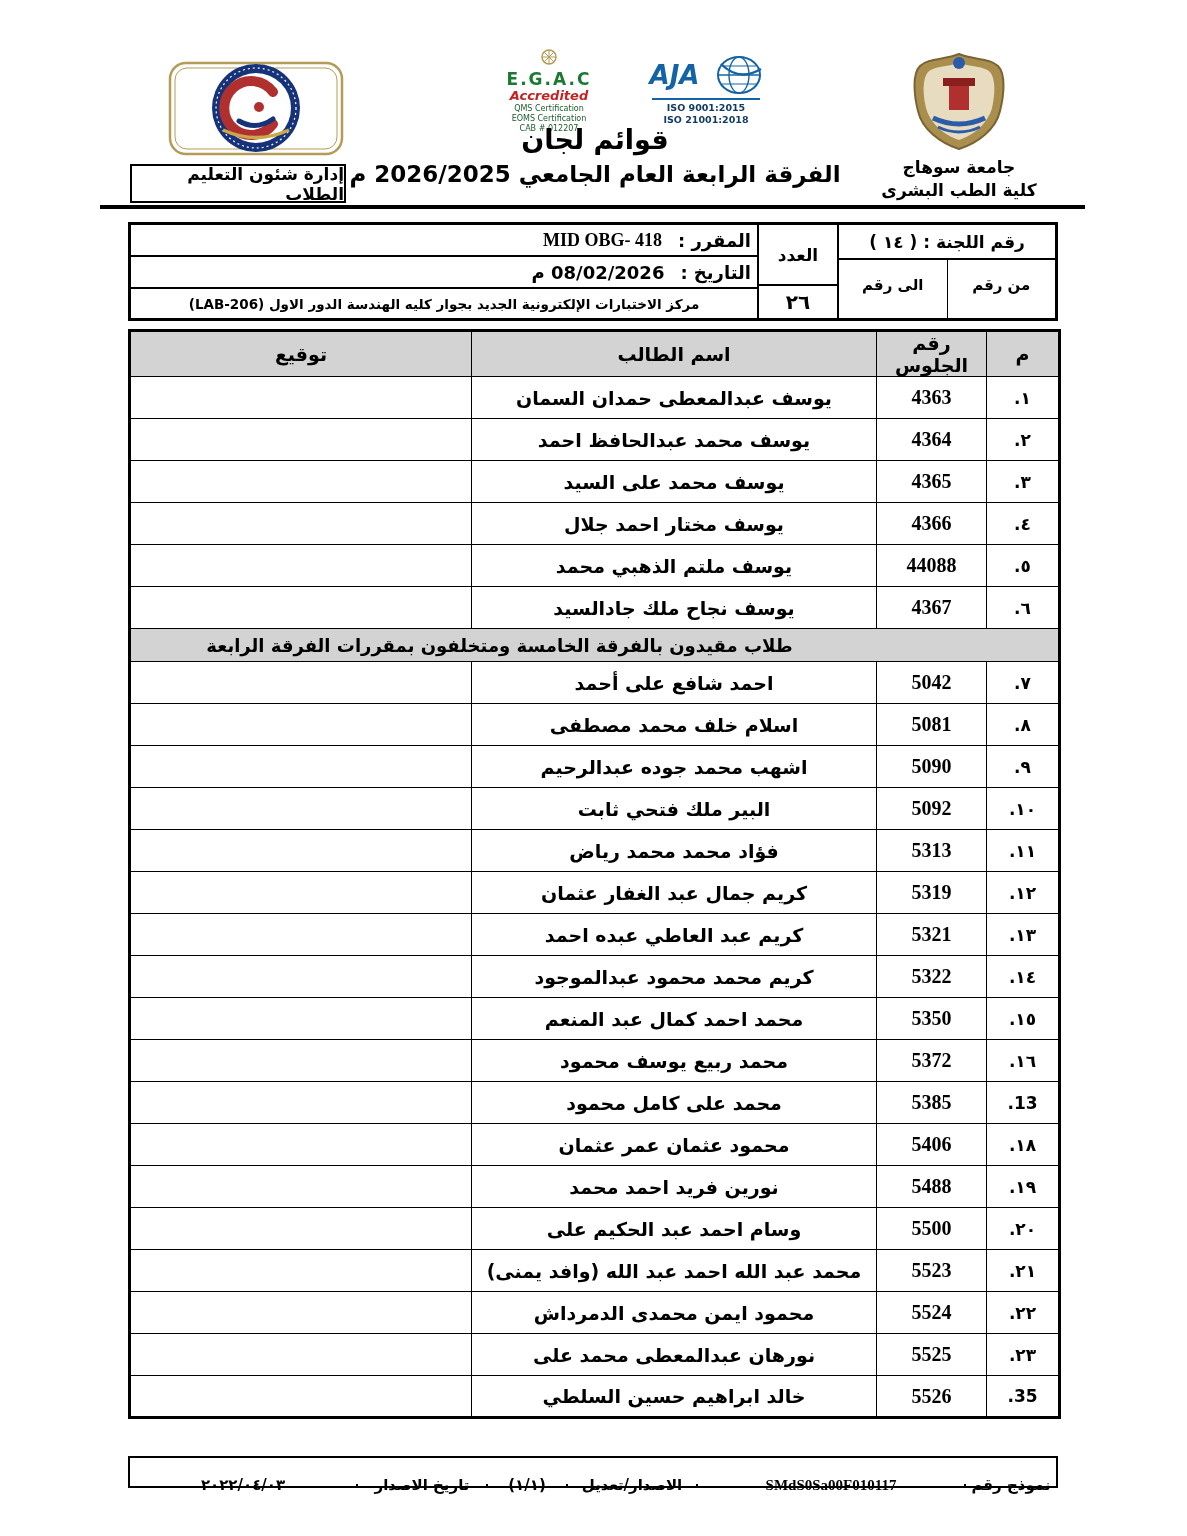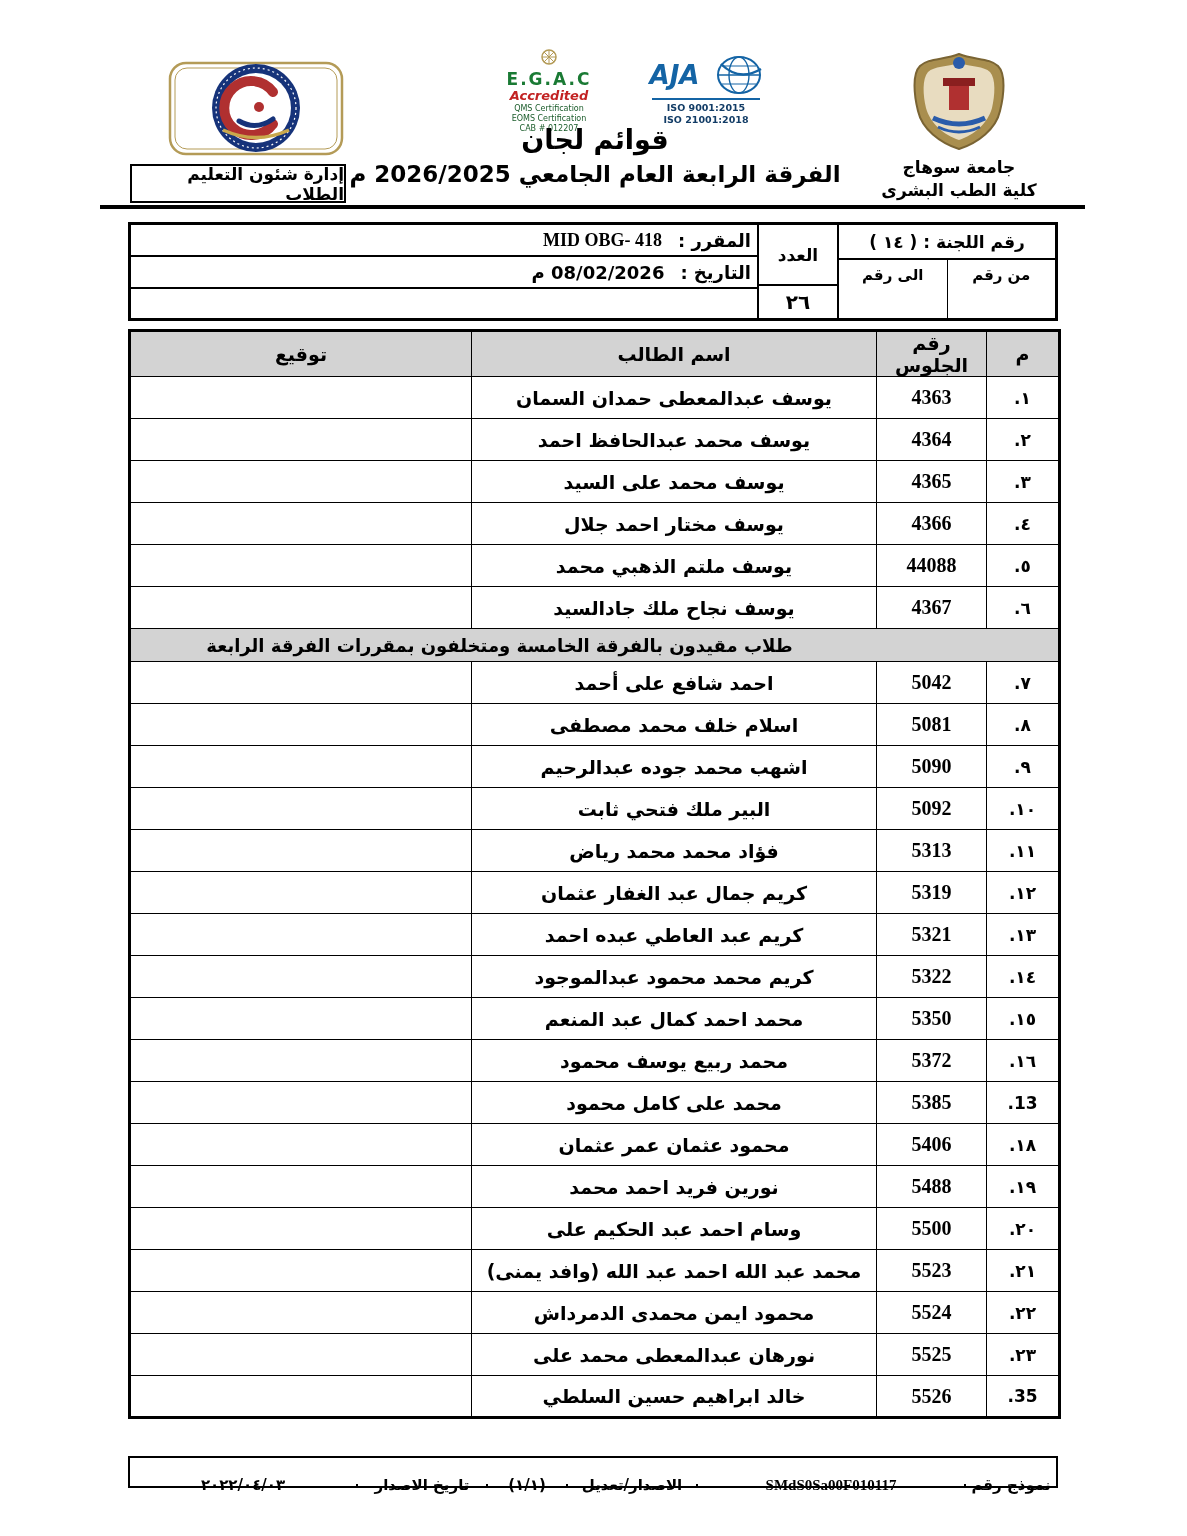--- a/index.html
+++ b/index.html
@@ -27,21 +27,21 @@
   #univ-text{left:878px;top:156px;width:162px;text-align:center;font-size:17px;font-weight:bold;line-height:1.35;}
   #header-rule{left:100px;top:205px;width:985px;height:4px;background:#000;}
 
   
   #info-table{left:128px;top:222px;width:930px;height:99px;border:3px solid #000;display:flex;background:#fff;}
   .ic{display:flex;flex-direction:column;}
   #ic-a{width:218px;border-left:2px solid #000;}
   #ic-a .a1{height:35px;border-bottom:2px solid #000;display:flex;align-items:center;justify-content:center;
             font-size:17px;font-weight:bold;}
   #ic-a .a2{flex:1;display:flex;}
-  .a2 .sub{flex:1;padding-top:6px;text-align:center;font-size:15px;font-weight:bold;}
+  .a2 .sub{flex:1;padding-top:16px;text-align:center;font-size:15px;font-weight:bold;}
   .a2 .sub:first-child{border-left:1px solid #000;}
   #ic-b{width:80px;border-left:2px solid #000;}
   #ic-b .b1{height:61px;border-bottom:2px solid #000;display:flex;align-items:center;justify-content:center;
             font-size:17px;font-weight:bold;}
   #ic-b .b2{flex:1;display:flex;align-items:center;justify-content:center;font-size:20px;font-weight:bold;}
   #ic-c{flex:1;}
   #ic-c .c1,#ic-c .c2{height:32px;border-bottom:2px solid #000;display:flex;align-items:center;
                       padding-right:6px;gap:16px;font-size:18px;font-weight:bold;}
   #ic-c .c3{flex:1;display:flex;align-items:center;justify-content:center;font-size:13.5px;font-weight:bold;}
   .latin-serif{font-family:"Liberation Serif",serif;}
@@ -161,20 +161,21 @@
     </div>
     <div class="ic" id="ic-c">
       <div class="c1">
         <span>المقرر :</span>
         <span class="latin-serif">MID OBG- 418</span>
       </div>
       <div class="c2">
         <span>التاريخ :</span>
         <span>08/02/2026 م</span>
       </div>
+      <div class="c3">مركز الاختبارات الإلكترونية الجديد بجوار كليه الهندسة الدور الاول (LAB-206)</div>
     </div>
   </div>
 
   <table class="abs" id="main-table">
     <thead>
       <tr>
         <th class="col-idx">م</th>
         <th class="col-seat">رقم الجلوس</th>
         <th class="col-name">اسم الطالب</th>
         <th class="col-sign">توقيع</th>

